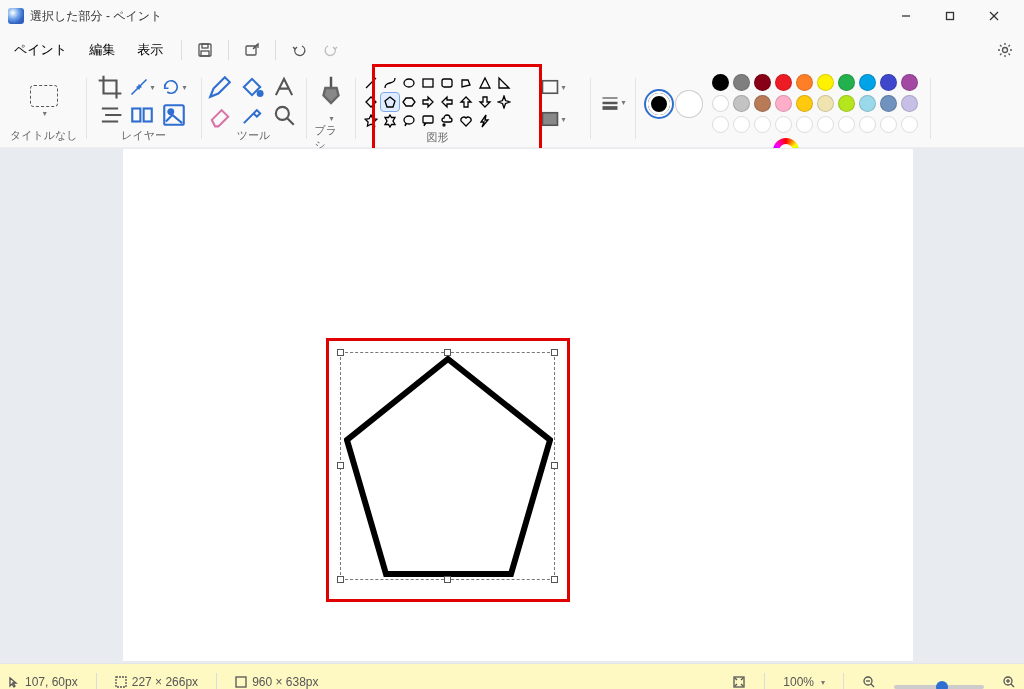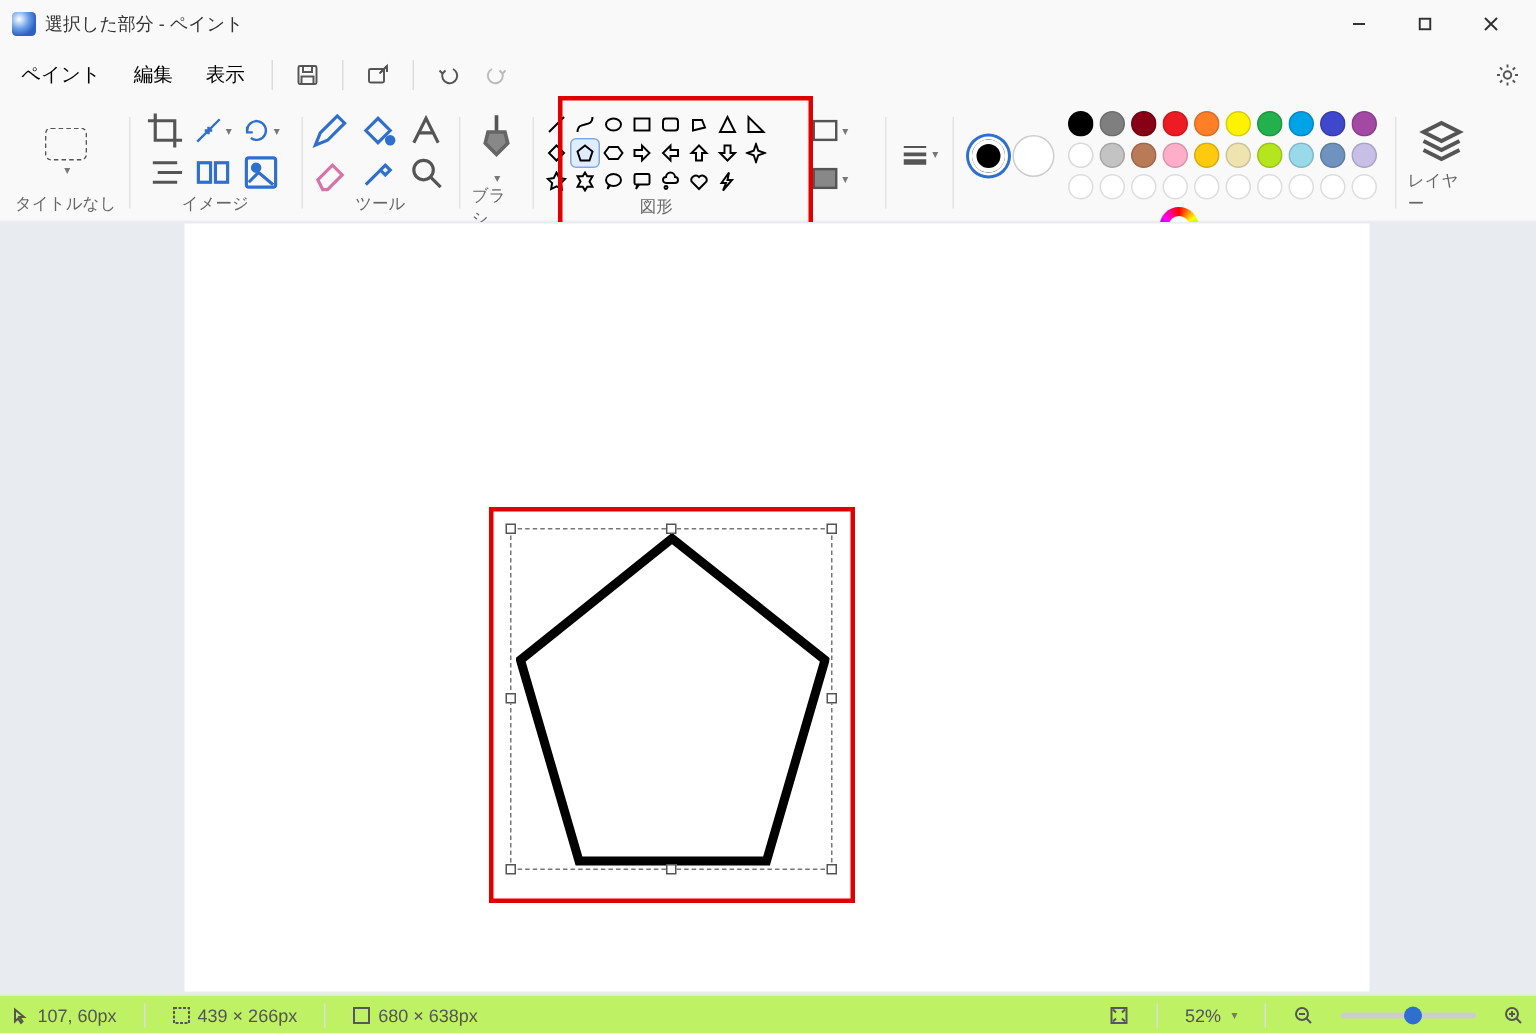--- a/index.html
+++ b/index.html
@@ -59,21 +59,21 @@
 
 
 .selection { position:absolute; left:340px; top:204px; width:215px; height:228px; border:1px dashed #777;}
 .handle { position:absolute; width:7px; height:7px; border:1px solid #555; background:#fff;}
 .handle.tl{left:-4px;top:-4px}.handle.tm{left:50%;top:-4px;margin-left:-4px}.handle.tr{right:-4px;top:-4px}
 .handle.ml{left:-4px;top:50%;margin-top:-4px}.handle.mr{right:-4px;top:50%;margin-top:-4px}
 .handle.bl{left:-4px;bottom:-4px}.handle.bm{left:50%;bottom:-4px;margin-left:-4px}.handle.br{right:-4px;bottom:-4px}
 .pentagon{position:absolute;left:3px;top:3px;width:209px;height:222px;}
 
 
-.statusbar { height: 26px; background: #bef264; border-top:1px solid #e5e5e5; display:flex; align-items:center; font-size:12px; color:#555; padding:0 8px; gap:18px;}
+.statusbar { height: 26px; background: #fef9c3; border-top:1px solid #e5e5e5; display:flex; align-items:flex-end; font-size:12px; color:#555; padding:0 8px; gap:18px;}
 .statusbar .s-item{display:flex;align-items:center;gap:5px;}
 .statusbar .spacer{flex:1;}
 .statusbar .s-sep{width:1px;height:16px;background:#ddd;}
 .zoom-slider{width:90px;height:4px;background:#ccc;border-radius:2px;position:relative;}
 .zoom-slider .thumb{width:12px;height:12px;border-radius:50%;background:#2f6fd0;position:absolute;top:-4px;left:42px;}
 svg{stroke:currentColor;fill:none;stroke-width:1.3;}
 </style>
 </head>
 <body>
 
@@ -187,21 +187,21 @@
           </svg>
         </div>
       <div class="tool-btn blue">
           <svg viewBox="0 0 16 16">
             <rect x="2" y="2" width="12" height="12" rx="1"></rect>
             <circle cx="6" cy="6" r="1.5" fill="currentColor"></circle>
             <path d="M3 12l4-4 6 5"></path>
           </svg>
         </div>
     </div>
-    <div class="label">イメージ</div>
+    <div class="label">レイヤー</div>
   </div>
   <div class="sep"></div>
 
   <div class="group" style="width:100px;">
     <div class="controls" style="display:grid;grid-template-columns:repeat(3,30px);grid-auto-rows:26px;gap:2px;">
       <div class="tool-btn blue">
           <svg viewBox="0 0 16 16">
             <path d="M2 14l2-5 7-7 3 3-7 7z"></path>
           </svg>
         </div>
@@ -446,32 +446,20 @@
           <div class="swatch empty"></div>
           <div class="swatch empty"></div>
           <div class="swatch empty"></div>
       </div>
       <div class="edit-color" style="margin-left:6px;"></div>
     </div>
     <div class="label">色</div>
   </div>
   <div class="sep"></div>
 
-  <div class="group" style="width:56px;">
-    <div class="controls">
-        <div class="tool-btn" style="width:32px;height:32px;">
-          <svg viewBox="0 0 16 16">
-            <path d="M8 2l6 3-6 3-6-3z"></path>
-            <path d="M2 8l6 3 6-3"></path>
-            <path d="M2 11l6 3 6-3"></path>
-          </svg>
-        </div>
-      </div>
-    <div class="label">レイヤー</div>
-  </div>
 
   <div class="red-box shapes"></div>
 </div>
 
 <div class="workarea">
   <div class="canvas"></div>
   <div class="selection">
     <svg class="pentagon" viewBox="0 0 209 222">
       <polygon points="104,3 206,84 167,218 42,218 3,84" stroke="#000" stroke-width="6" fill="none"></polygon>
     </svg>
@@ -492,39 +480,39 @@
     <svg width="12" height="12" viewBox="0 0 12 12">
         <path d="M2 2l0 8 2-2 2 3 1-1-2-3 3 0z"></path>
       </svg>
     <span>107, 60px</span>
   </div>
   <div class="s-sep"></div>
   <div class="s-item">
     <svg width="12" height="12" viewBox="0 0 12 12">
         <rect x="1" y="1" width="10" height="10" stroke-dasharray="2 1"></rect>
       </svg>
-    <span>439 × 266px</span>
+    <span>227 × 266px</span>
   </div>
   <div class="s-sep"></div>
   <div class="s-item">
     <svg width="12" height="12" viewBox="0 0 12 12">
         <rect x="1" y="1" width="10" height="10"></rect>
       </svg>
-    <span>680 × 638px</span>
+    <span>960 × 638px</span>
   </div>
   <div class="spacer"></div>
   <div class="s-item">
       <svg width="14" height="14" viewBox="0 0 14 14">
         <rect x="2" y="2" width="10" height="10"></rect>
         <path d="M5 5l-2-2M9 5l2-2M5 9l-2 2M9 9l2 2"></path>
       </svg>
     </div>
   <div class="s-sep"></div>
   <div class="s-item">
-      <span>52%</span>
+      <span>100%</span>
       <span class="dropdown-caret">▾</span>
     </div>
   <div class="s-sep"></div>
   <div class="s-item">
       <svg width="14" height="14" viewBox="0 0 14 14">
         <circle cx="6" cy="6" r="4"></circle>
         <line x1="4" y1="6" x2="8" y2="6"></line>
         <line x1="9" y1="9" x2="12" y2="12"></line>
       </svg>
     </div>

